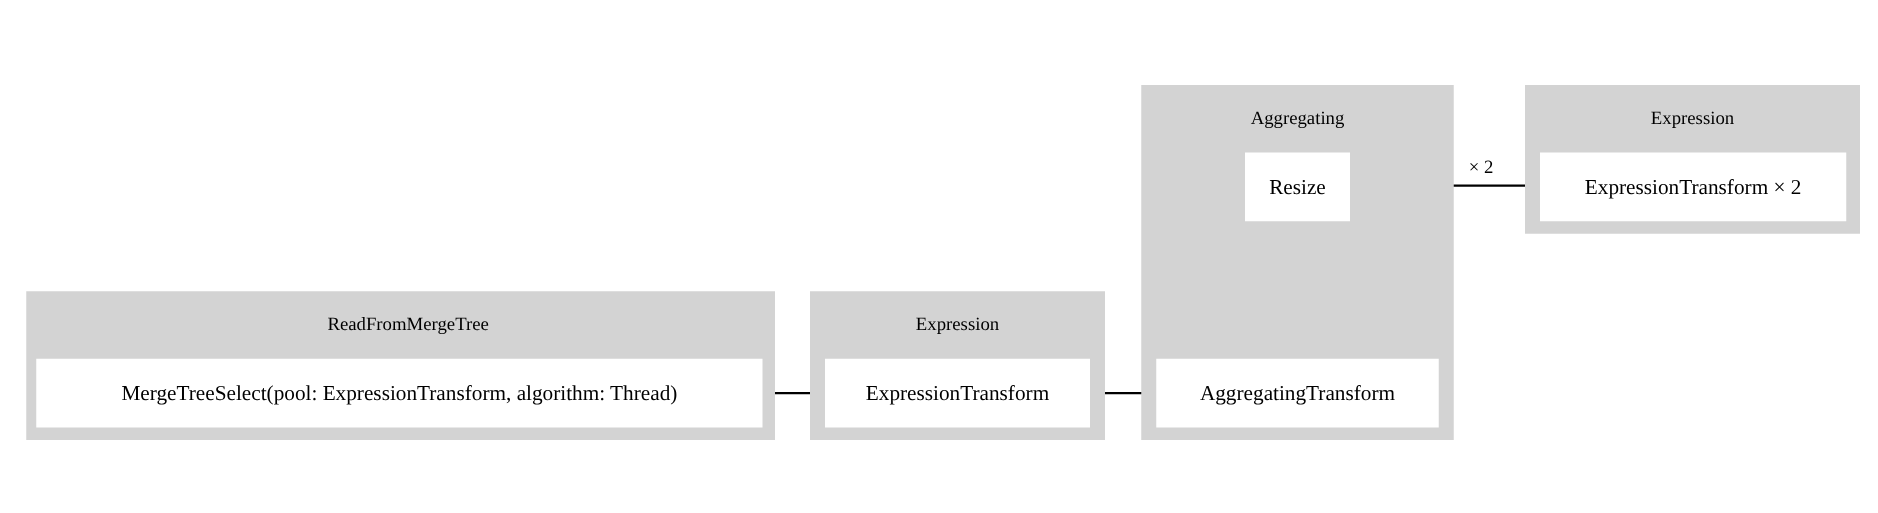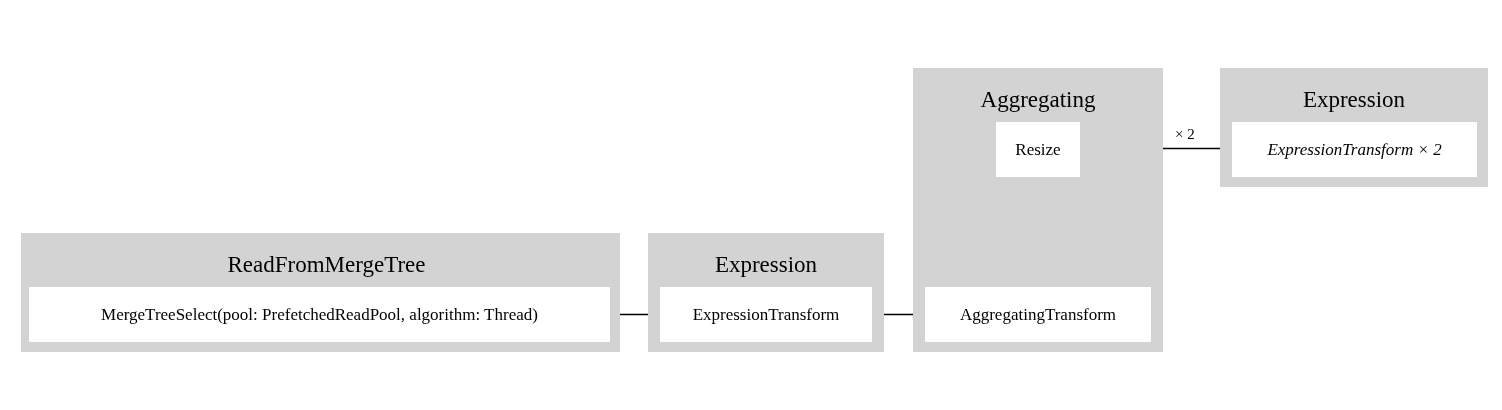--- a/index.html
+++ b/index.html
@@ -18,21 +18,21 @@
   .cluster {
     position: absolute;
     background: #d3d3d3;
     box-sizing: border-box;
   }
   .cluster-title {
     position: absolute;
     left: 0;
     right: 0;
     text-align: center;
-    font-size: 23px;
+    font-size: 15px;
     color: #000000;
     line-height: 1;
     white-space: nowrap;
   }
   .node {
     position: absolute;
     background: #ffffff;
     box-sizing: border-box;
     display: flex;
     align-items: center;
@@ -85,34 +85,34 @@
       <line x1="1038" y1="287" x2="1038" y2="177" stroke="#000000" stroke-width="1.7" marker-end="url(#arrowhead-up)"></line>
     </g>
 
     <g>
       <line x1="1080" y1="148.5" x2="1230" y2="148.5" stroke="#000000" stroke-width="1.7" marker-end="url(#arrowhead)"></line>
     </g>
   </svg>
 
   <div class="cluster" style="left:21px; top:233px; width:599px; height:119px;">
     <div class="cluster-title" style="top:20px;padding-left:12px;">ReadFromMergeTree</div>
-    <div class="node" style="left:8px; top:54px; width:581px; height:55px;">MergeTreeSelect(pool: PrefetchedReadPool, algorithm: Thread)</div>
+    <div class="node" style="left:8px; top:54px; width:581px; height:55px;">MergeTreeSelect(pool: ExpressionTransform, algorithm: Thread)</div>
   </div>
 
   <div class="cluster" style="left:648px; top:233px; width:236px; height:119px;">
     <div class="cluster-title" style="top:20px;">Expression</div>
     <div class="node" style="left:12px; top:54px; width:212px; height:55px;text-align:center;">ExpressionTransform</div>
   </div>
 
   <div class="cluster" style="left:913px; top:68px; width:250px; height:284px;">
     <div class="cluster-title" style="top:20px;">Aggregating</div>
     <div class="node" style="left:12px; top:219px; width:226px; height:55px;">AggregatingTransform</div>
     <div class="node" style="left:83px; top:54px; width:84px; height:55px;">Resize</div>
   </div>
 
   <div class="cluster" style="left:1220px; top:68px; width:268px; height:119px;">
     <div class="cluster-title" style="top:20px;">Expression</div>
-    <div class="node" style="left:12px; top:54px; width:245px; height:55px;font-style:italic;">ExpressionTransform × 2</div>
+    <div class="node" style="left:12px; top:54px; width:245px; height:55px;">ExpressionTransform × 2</div>
   </div>
 
   <div class="edge-label" style="left:1175px; top:127px;">× 2</div>
 
 </div>
 
 </body></html>

